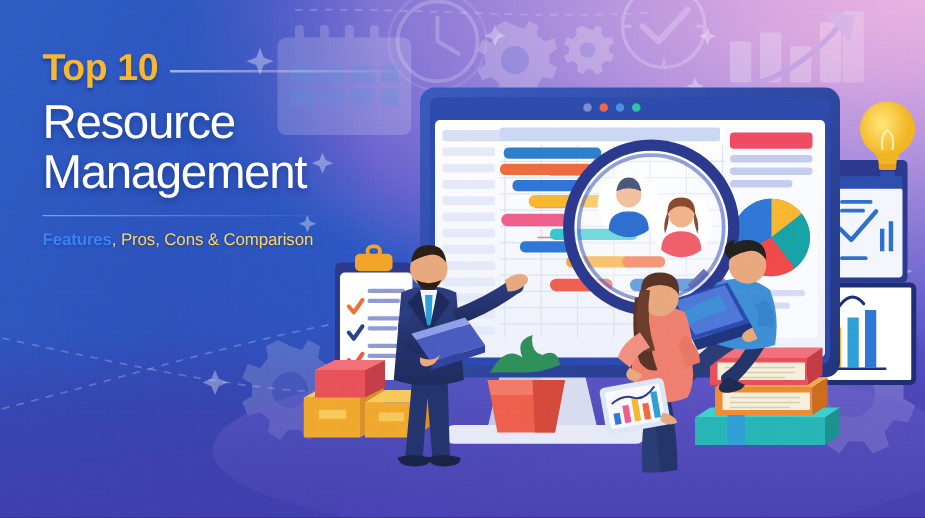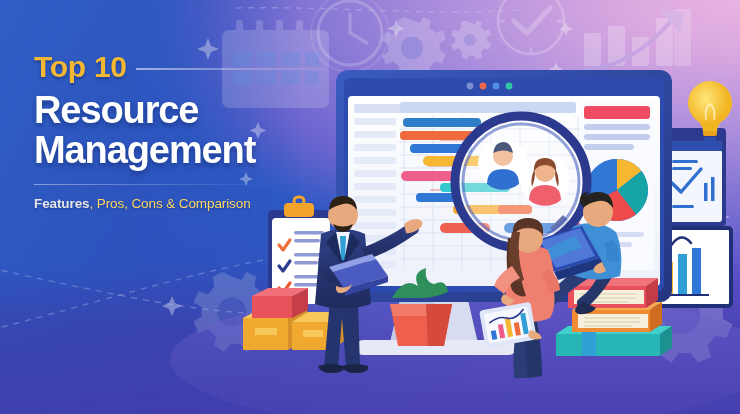--- a/index.html
+++ b/index.html
@@ -20,32 +20,32 @@
     background:linear-gradient(120deg,#2e5ec5 0%,#2d53bd 50%,#3c45b4 100%);
     -webkit-mask-image:linear-gradient(90deg,#000 0%,#000 45%,transparent 100%);
             mask-image:linear-gradient(90deg,#000 0%,#000 45%,transparent 100%);}
   .noise{position:absolute;inset:0;opacity:.11;mix-blend-mode:overlay;
     background-image:repeating-linear-gradient(0deg,rgba(255,255,255,.10) 0 1px,transparent 1px 2px),
                      repeating-linear-gradient(90deg,rgba(0,0,0,.10) 0 1px,transparent 1px 2px);}
 
   .svg-layer{position:absolute;inset:0;width:740px;height:414px;}
 
   
-  .headline{position:absolute;left:34px;top:52px;width:300px;}
+  .headline{position:absolute;left:34px;top:40px;width:300px;}
   .kicker{font-size:30px;font-weight:bold;color:#f4b833;letter-spacing:-.3px;
     text-shadow:0 2px 3px rgba(10,30,90,.45);line-height:1;}
   .kicker-row{display:flex;align-items:center;gap:0;}
   .kicker-rule{flex:1;height:2px;margin-left:9px;margin-top:4px;
     background:linear-gradient(90deg,rgba(255,255,255,.55),rgba(255,255,255,0));}
-  .title{margin-top:9px;font-size:38px;font-weight:bold;color:#ffffff;line-height:1.04;
+  .title{margin-top:9px;font-size:38px;font-weight:normal;color:#ffffff;line-height:1.04;
     letter-spacing:-1.1px;text-shadow:0 3px 5px rgba(8,26,80,.42);}
   .subrule{margin-top:14px;width:238px;height:1px;background:linear-gradient(90deg,rgba(255,255,255,.42),rgba(255,255,255,0));}
   .subtitle{margin-top:12px;font-size:13.5px;line-height:1;color:#ffd75e;letter-spacing:-.1px;
     text-shadow:0 1px 2px rgba(10,30,90,.4);}
-  .subtitle b{color:#e5e5e5;font-weight:bold;}
+  .subtitle b{color:#3b82f6;font-weight:bold;}
 </style>
 </head>
 <body>
 
 <div id="stage">
 
   <div class="bg-base"></div>
   <div class="bg-left-deep"></div>
   <div class="bg-bottom"></div>
 

